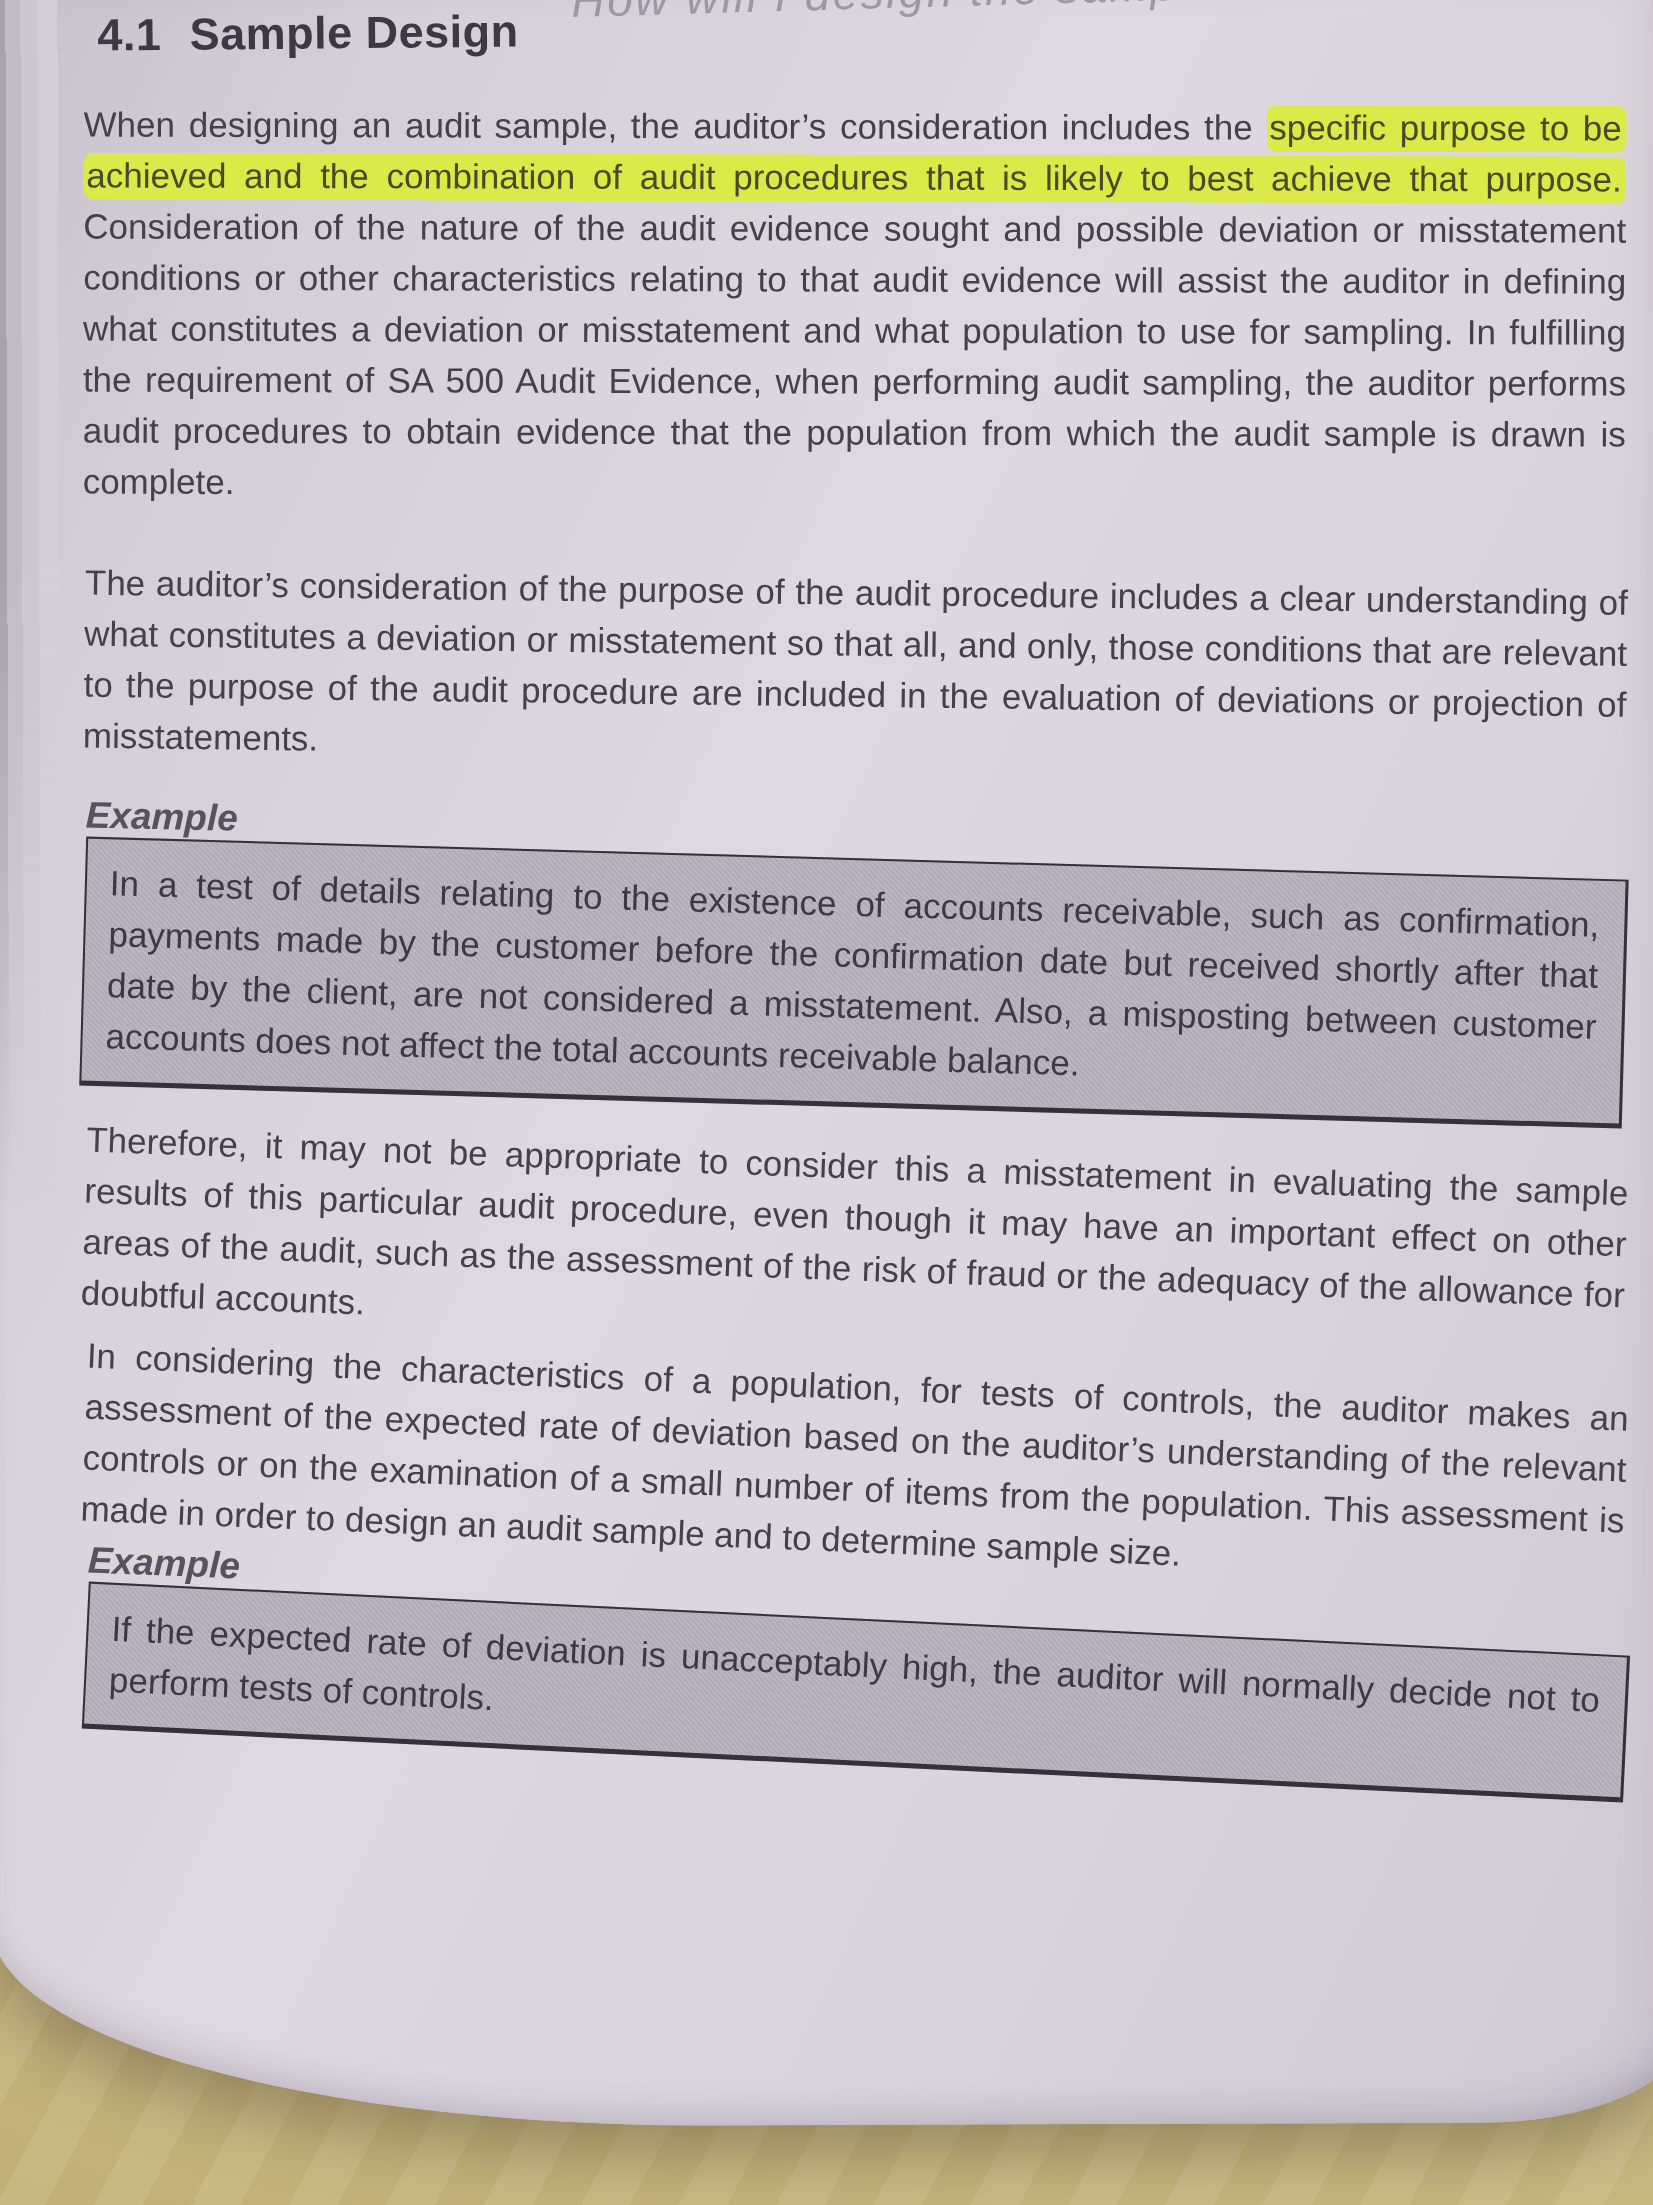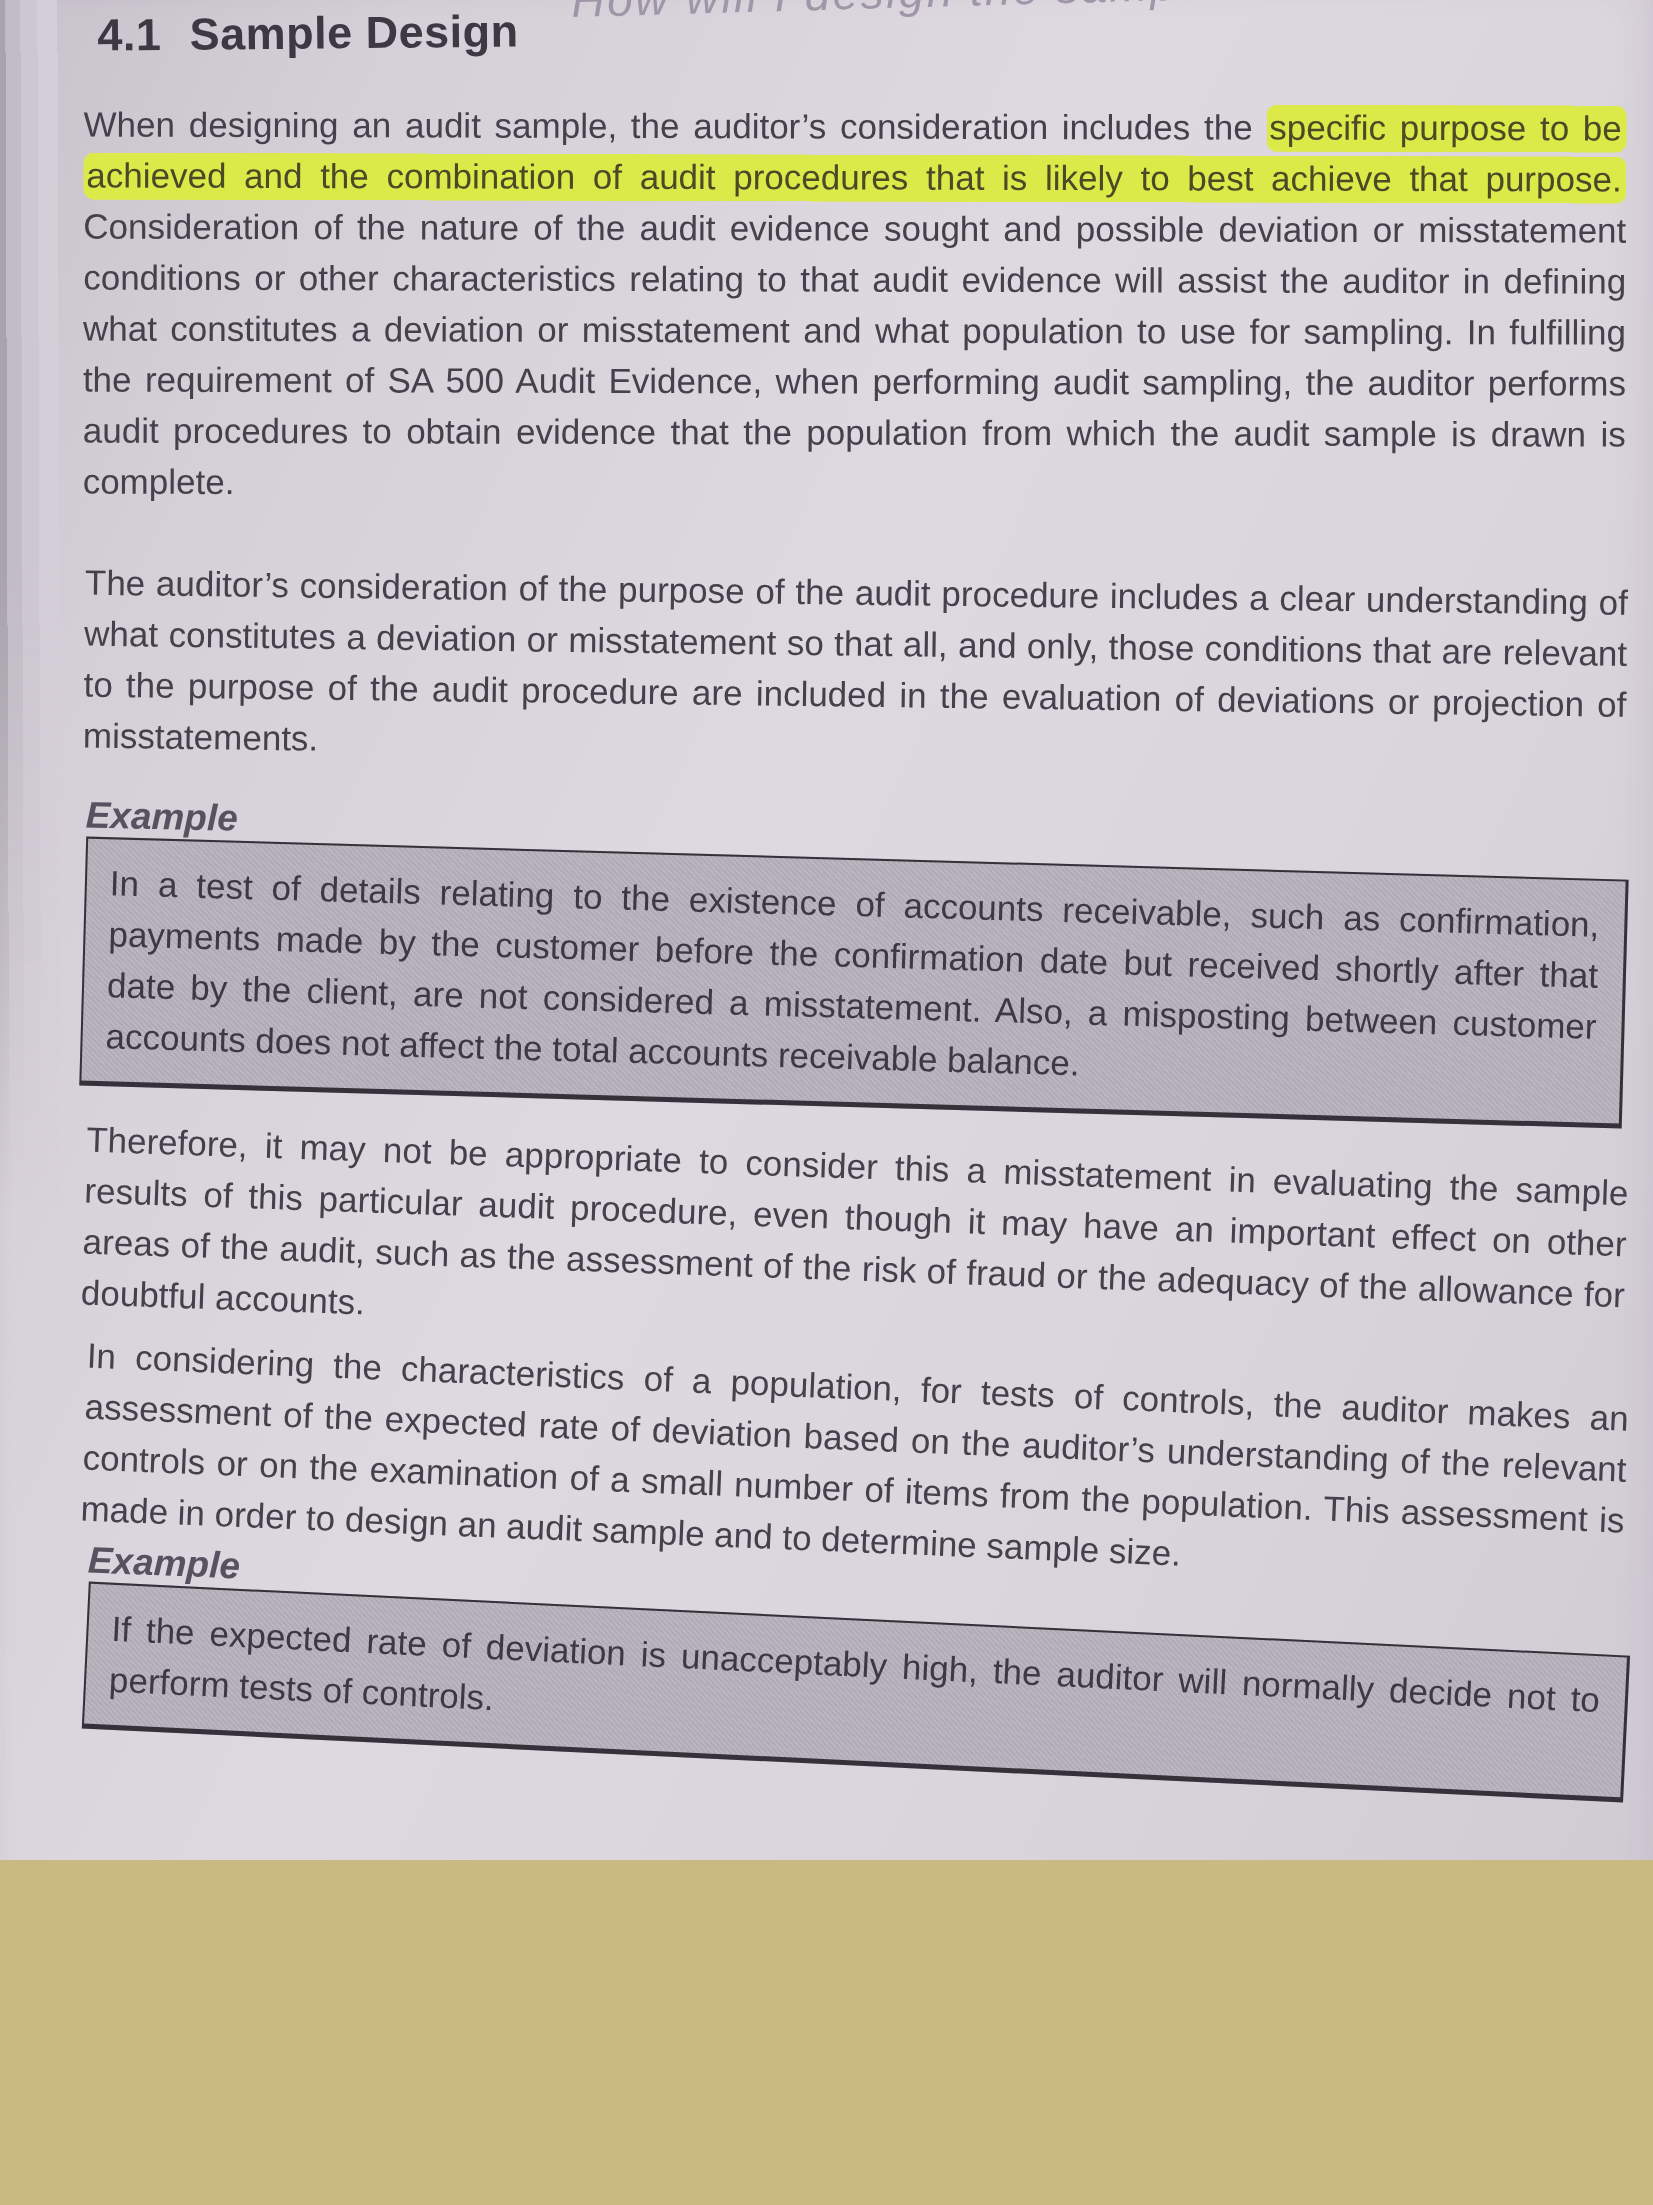--- a/index.html
+++ b/index.html
@@ -1,16 +1,16 @@
 <!DOCTYPE html>
 <html style="font-size:7.7px"><head>
 <meta charset="utf-8">
 <style>
   html,body{margin:0;padding:0;background:#c9ba82;}
-  .scene{position:relative;width:1654px;height:1860px;overflow:hidden;
+  .scene{position:relative;width:1654px;height:2205px;overflow:hidden;
          font-family:"Liberation Sans", sans-serif;}
   
   .desk{position:absolute;inset:0;
         background:linear-gradient(205deg,#dccf9b 0%,#d6c892 35%,#cfc088 60%,#c4b57c 100%);}
   .desk::after{content:"";position:absolute;inset:0;
         background:repeating-linear-gradient(118deg,rgba(255,255,255,0.05) 0 43px,rgba(120,100,60,0.05) 43px 86px);}
   
   .page{position:absolute;top:-19px;left:-11.5px;width:1689px;height:2144px;
         background:linear-gradient(115deg,#c7c1cb 0%,#d5cfd7 16%,#ded8e0 42%,#dad4dc 68%,#cfc9d3 100%);
         border-bottom-left-radius:718px 201px;

